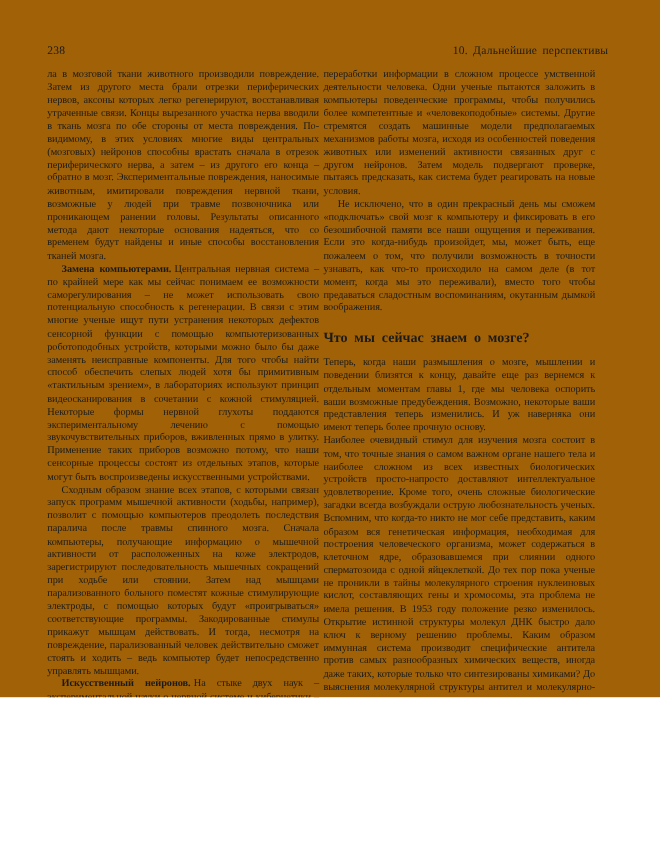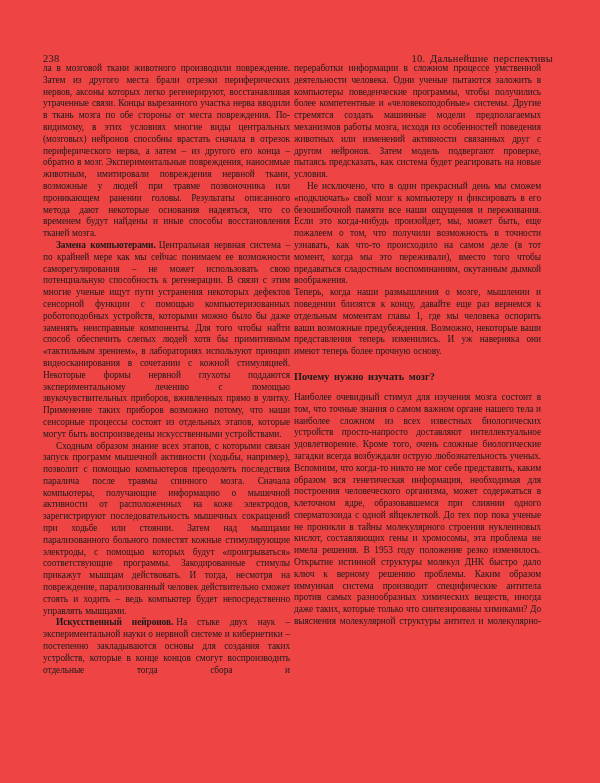--- a/index.html
+++ b/index.html
@@ -3,40 +3,39 @@
 <meta charset="utf-8">
 <style>
   html, body {
     margin: 0;
     padding: 0;
     background: #ffffff;
   }
   .page {
     position: relative;
     width: 600px;
-    height: 783px;
-    background: #ef4444;
+    height: 634px;
+    background: #a16207;
     overflow: hidden;
     font-family: "Liberation Serif", "DejaVu Serif", serif;
     color: #1b1b1b;
   }
   .running-header {
     position: absolute;
     top: 41px;
     left: 43px;
     width: 510px;
     display: flex;
     justify-content: space-between;
     align-items: baseline;
     font-size: 10.5px;
     letter-spacing: 0.2px;
   }
   .running-head-title {
     word-spacing: 2px;
-    margin-top: 12px;
   }
   .columns {
     position: absolute;
     top: 63px;
     left: 43px;
     width: 510px;
     display: flex;
     gap: 4px;
   }
   .col {
@@ -96,20 +95,20 @@
     <div class="col">
       <p class="noindent"><span>ла в мозговой ткани животного производили повреждение. Затем из другого места брали отрезки периферических нервов, аксоны которых легко регенерируют, восстанавливая утраченные связи. Концы вырезанного участка нерва вводили в ткань мозга по обе стороны от места повреждения. По-видимому, в этих условиях многие виды центральных (мозговых) нейронов способны врастать сначала в отрезок периферического нерва, а затем – из другого его конца – обратно в мозг. Экспериментальные повреждения, наносимые животным, имитировали повреждения нервной ткани, возможные у людей при травме позвоночника или проникающем ранении головы. Результаты описанного метода дают некоторые основания надеяться, что со временем будут найдены и иные способы восстановления тканей мозга.</span></p>
       <p class="indent"><b class="lead">Замена компьютерами.</b><span>Центральная нервная система – по крайней мере как мы сейчас понимаем ее возможности саморегулирования – не может использовать свою потенциальную способность к регенерации. В связи с этим многие ученые ищут пути устранения некоторых дефектов сенсорной функции с помощью компьютеризованных роботоподобных устройств, которыми можно было бы даже заменять неисправные компоненты. Для того чтобы найти способ обеспечить слепых людей хотя бы примитивным «тактильным зрением», в лабораториях используют принцип видеосканирования в сочетании с кожной стимуляцией. Некоторые формы нервной глухоты поддаются экспериментальному лечению с помощью звукочувствительных приборов, вживленных прямо в улитку. Применение таких приборов возможно потому, что наши сенсорные процессы состоят из отдельных этапов, которые могут быть воспроизведены искусственными устройствами.</span></p>
       <p class="indent"><span>Сходным образом знание всех этапов, с которыми связан запуск программ мышечной активности (ходьбы, например), позволит с помощью компьютеров преодолеть последствия паралича после травмы спинного мозга. Сначала компьютеры, получающие информацию о мышечной активности от расположенных на коже электродов, зарегистрируют последовательность мышечных сокращений при ходьбе или стоянии. Затем над мышцами парализованного больного поместят кожные стимулирующие электроды, с помощью которых будут «проигрываться» соответствующие программы. Закодированные стимулы прикажут мышцам действовать. И тогда, несмотря на повреждение, парализованный человек действительно сможет стоять и ходить – ведь компьютер будет непосредственно управлять мышцами.</span></p>
       <p class="indent cont"><b class="lead">Искусственный нейронов.</b><span>На стыке двух наук – экспериментальной науки о нервной системе и кибернетики – постепенно закладываются основы для создания таких устройств, которые в конце концов смогут воспроизводить отдельные тогда сбора и</span></p>
     </div>
 
     <div class="col">
       <p class="noindent"><span>переработки информации в сложном процессе умственной деятельности человека. Одни ученые пытаются заложить в компьютеры поведенческие программы, чтобы получились более компетентные и «человекоподобные» системы. Другие стремятся создать машинные модели предполагаемых механизмов работы мозга, исходя из особенностей поведения животных или изменений активности связанных друг с другом нейронов. Затем модель подвергают проверке, пытаясь предсказать, как система будет реагировать на новые условия.</span></p>
       <p class="indent"><span>Не исключено, что в один прекрасный день мы сможем «подключать» свой мозг к компьютеру и фиксировать в его безошибочной памяти все наши ощущения и переживания. Если это когда-нибудь произойдет, мы, может быть, еще пожалеем о том, что получили возможность в точности узнавать, как что-то происходило на самом деле (в тот момент, когда мы это переживали), вместо того чтобы предаваться сладостным воспоминаниям, окутанным дымкой воображения.</span></p>
+      <h2 class="sec">Что мы сейчас знаем о мозге?</h2>
       <p class="noindent"><span>Теперь, когда наши размышления о мозге, мышлении и поведении близятся к концу, давайте еще раз вернемся к отдельным моментам главы 1, где мы человека оспорить ваши возможные предубеждения. Возможно, некоторые ваши представления теперь изменились. И уж наверняка они имеют теперь более прочную основу.</span></p>
-      <h3 class="subsec">Почему нужно изучать мозг?</h3>
       <p class="noindent cont"><span>Наиболее очевидный стимул для изучения мозга состоит в том, что точные знания о самом важном органе нашего тела и наиболее сложном из всех известных биологических устройств просто-напросто доставляют интеллектуальное удовлетворение. Кроме того, очень сложные биологические загадки всегда возбуждали острую любознательность ученых. Вспомним, что когда-то никто не мог себе представить, каким образом вся генетическая информация, необходимая для построения человеческого организма, может содержаться в клеточном ядре, образовавшемся при слиянии одного сперматозоида с одной яйцеклеткой. До тех пор пока ученые не проникли в тайны молекулярного строения нуклеиновых кислот, составляющих гены и хромосомы, эта проблема не имела решения. В 1953 году положение резко изменилось. Открытие истинной структуры молекул ДНК быстро дало ключ к верному решению проблемы. Каким образом иммунная система производит специфические антитела против самых разнообразных химических веществ, иногда даже таких, которые только что синтезированы химиками? До выяснения молекулярной структуры антител и молекулярно-</span></p>
     </div>
 
   </div>
 
 </div>
 
 </body></html>

